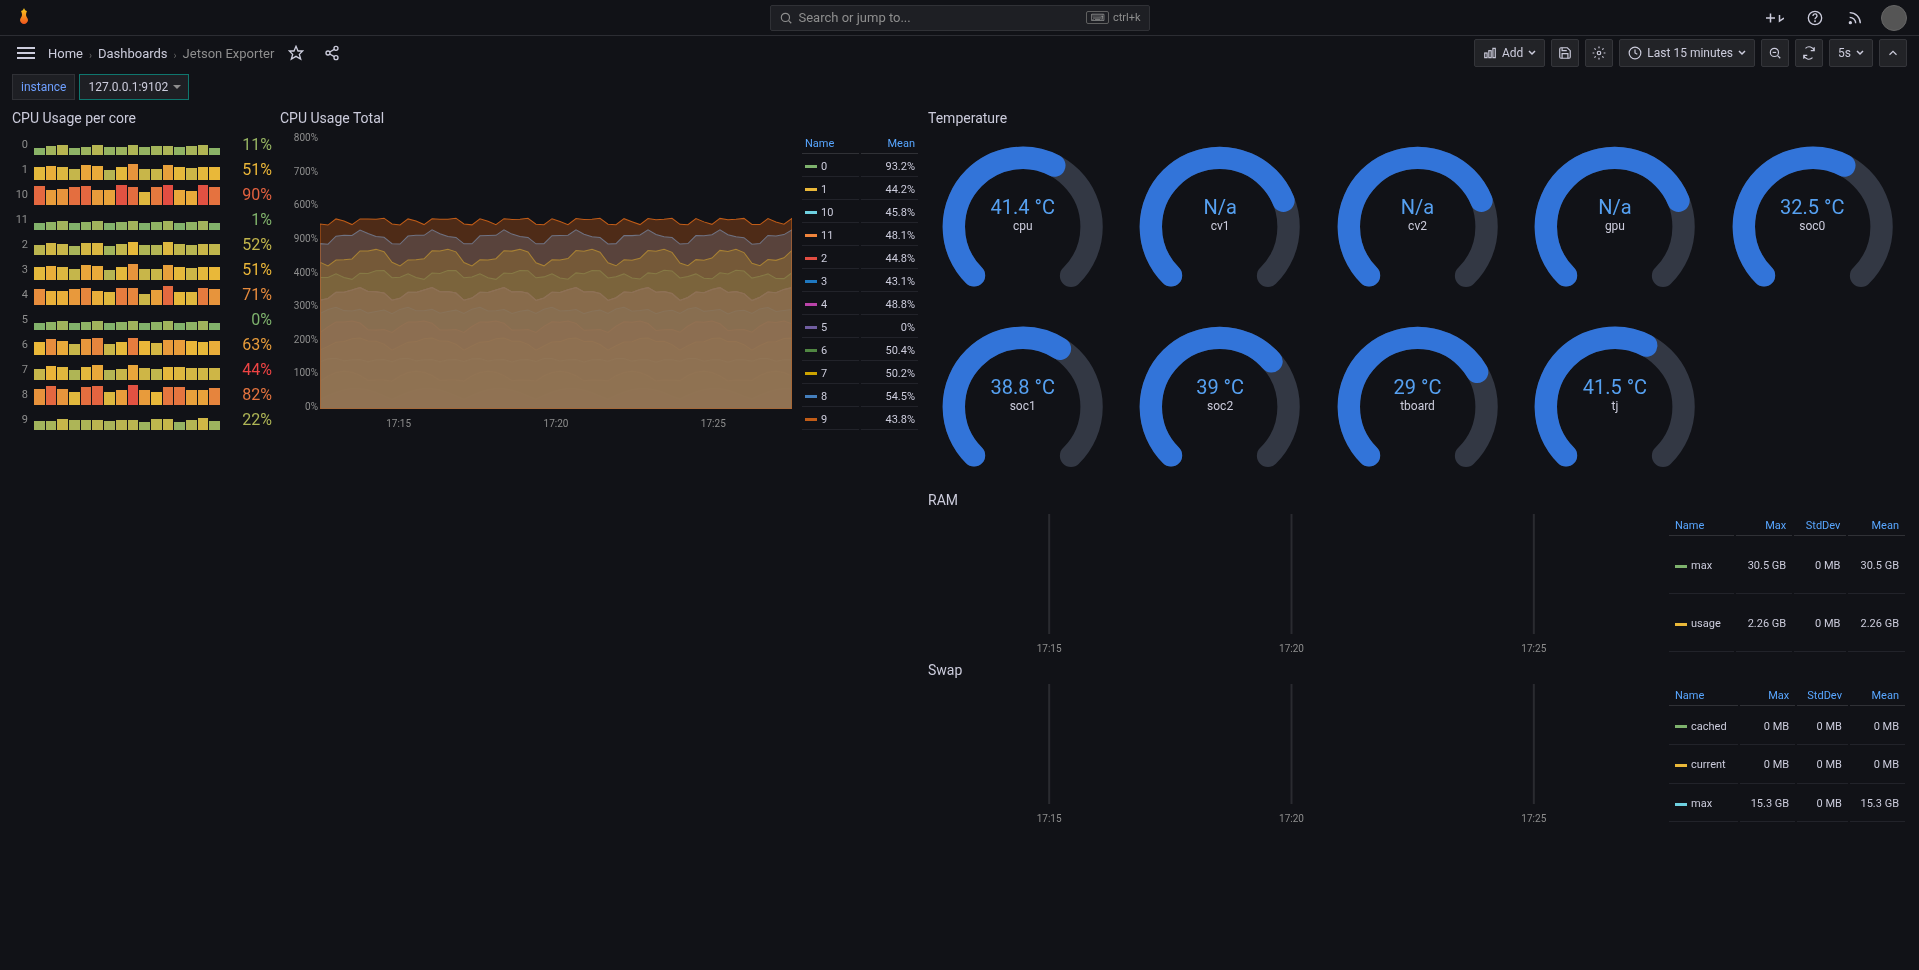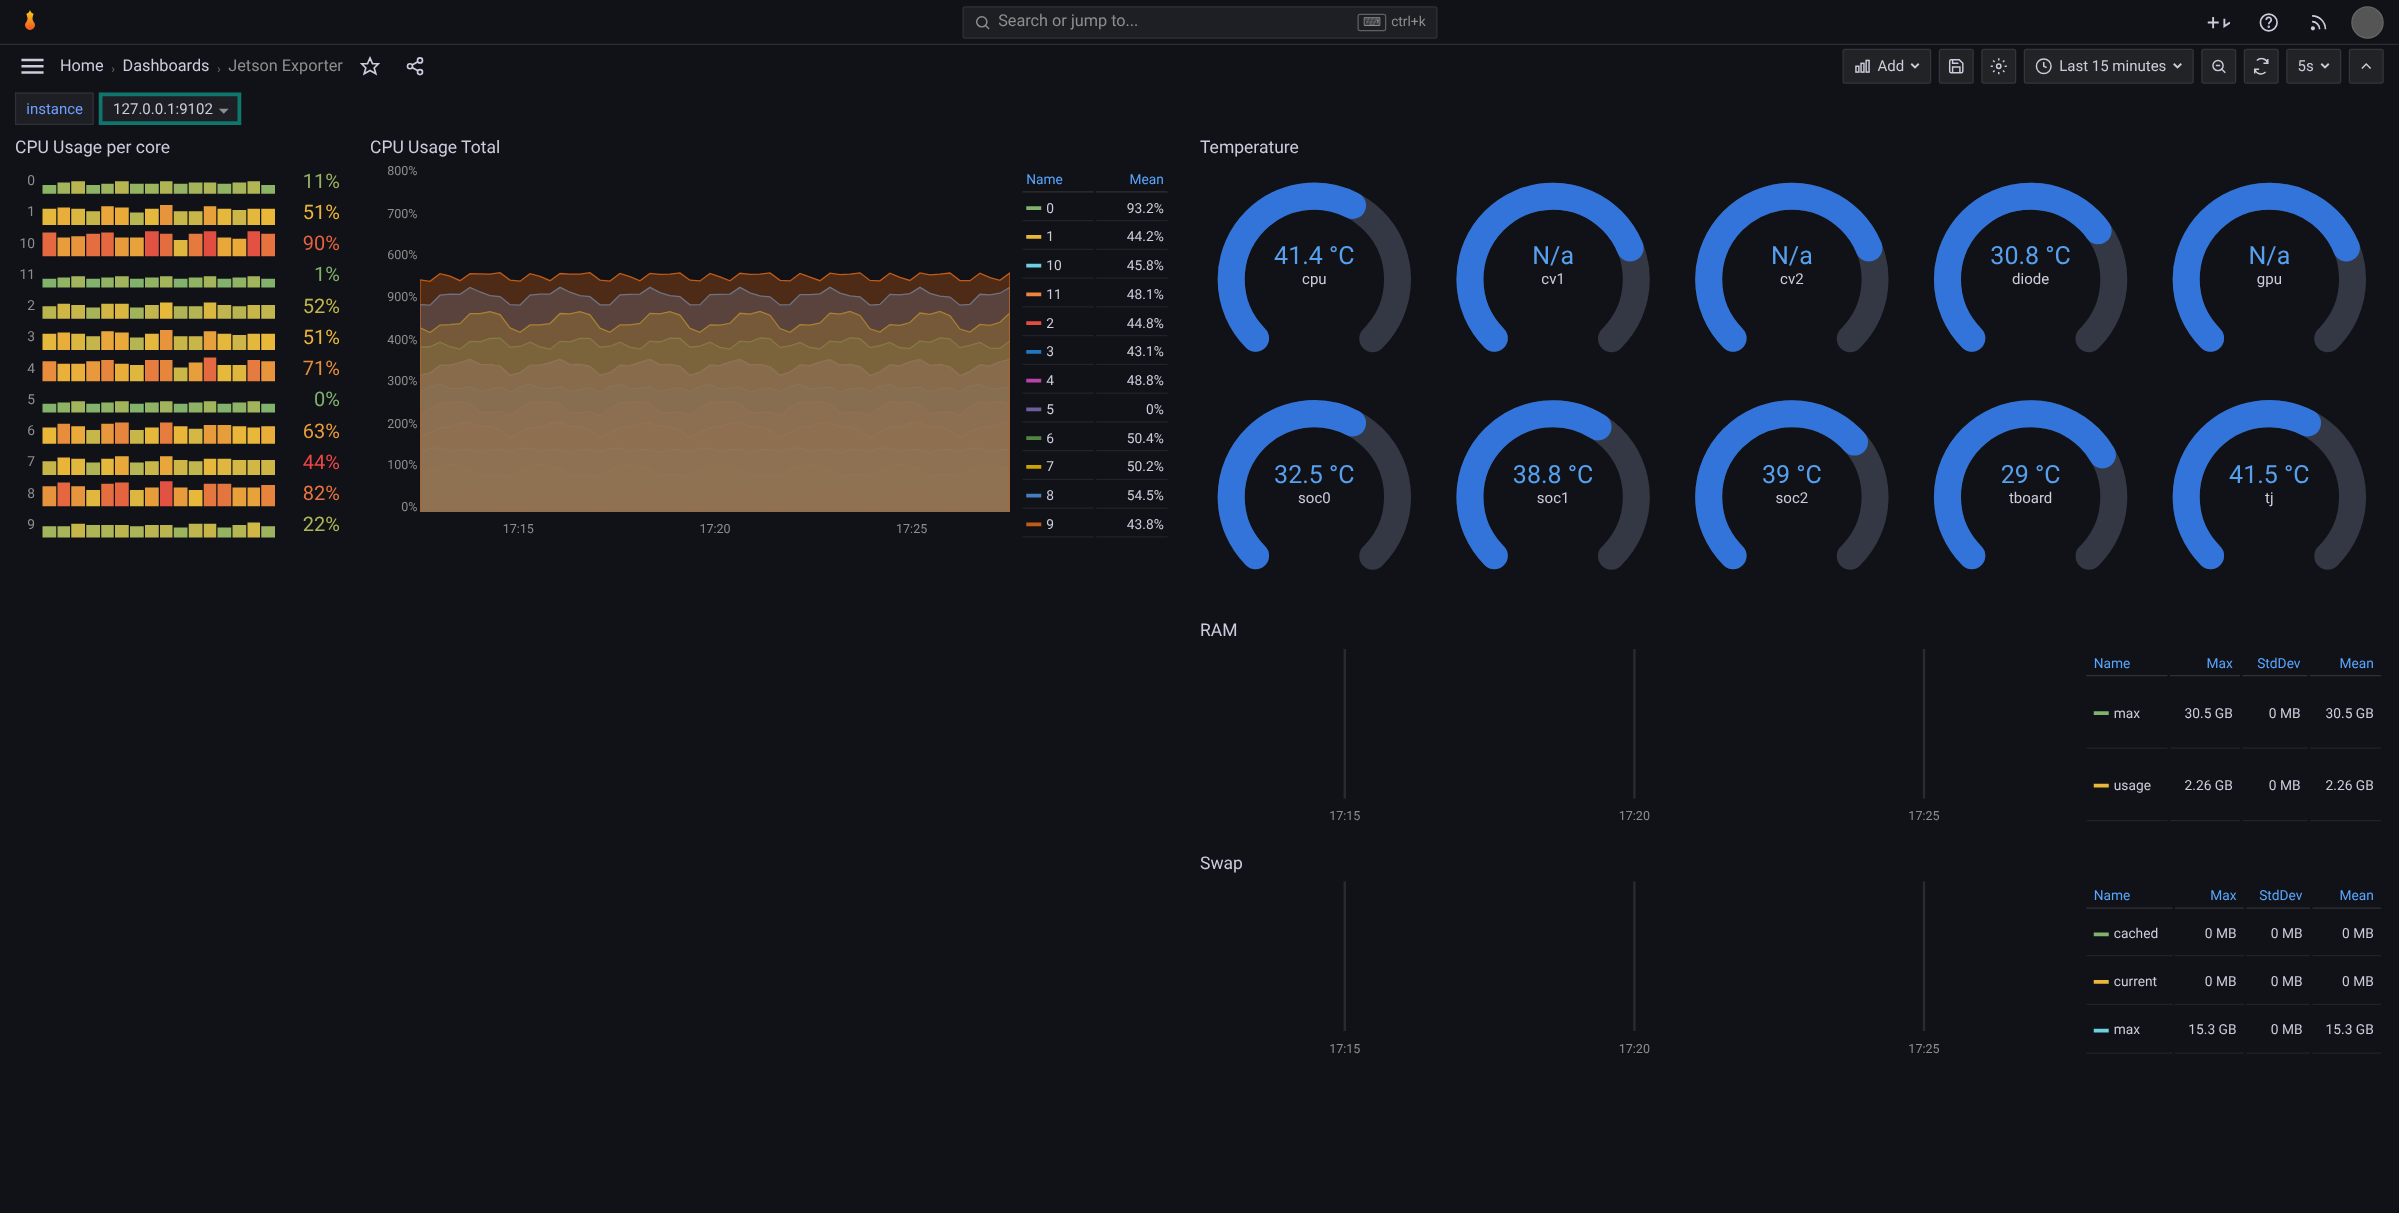--- a/index.html
+++ b/index.html
@@ -126,21 +126,21 @@
   border: 1px solid #303136;
   height: 26px;
   padding: 0 8px;
   display: flex;
   align-items: center;
   font-size: 12px;
   color: #6e9fff;
 }
 .filter-value {
   background: #1e1f24;
-  border: 3px solid #0f766e;
+  border: 1px solid #0f766e;
   height: 26px;
   padding: 0 20px 0 8px;
   display: flex;
   align-items: center;
   font-size: 12px;
   position: relative;
   cursor: pointer;
 }
 .filter-value::after {
   content: '';
@@ -150,21 +150,21 @@
   border: 4px solid transparent;
   border-top-color: #8e8e8e;
 }
 
 
 .dash {
   padding: 0 12px;
   display: grid;
   grid-template-columns: 260px 640px 1fr;
   grid-template-rows: auto auto auto;
-  gap: 24px;
+  gap: 8px;
 }
 
 .panel-title {
   font-size: 14px;
   color: #ccccdc;
   margin-bottom: 6px;
 }
 
 
 .cpu-per-core { }
@@ -858,28 +858,20 @@
     <svg viewBox="0 0 110 100">
       <circle cx="55" cy="55" r="40" fill="none" stroke="#333844" stroke-width="13" stroke-dasharray="188.49555921538757 251.32741228718345" transform="rotate(135 55 55)" stroke-linecap="round"></circle>
       <circle cx="55" cy="55" r="40" fill="none" stroke="#3274d9" stroke-width="13" stroke-dasharray="141.37166941154067 251.32741228718345" transform="rotate(135 55 55)" stroke-linecap="round"></circle>
     </svg>
           <div class="gauge-value">N/a</div>
           <div class="gauge-label">cv2</div>
         </div>
         <div class="gauge">
     <svg viewBox="0 0 110 100">
       <circle cx="55" cy="55" r="40" fill="none" stroke="#333844" stroke-width="13" stroke-dasharray="188.49555921538757 251.32741228718345" transform="rotate(135 55 55)" stroke-linecap="round"></circle>
-      <circle cx="55" cy="55" r="40" fill="none" stroke="#3274d9" stroke-width="13" stroke-dasharray="131.9468914507713 251.32741228718345" transform="rotate(135 55 55)" stroke-linecap="round"></circle>
-    </svg>
-          <div class="gauge-value">30.8 °C</div>
-          <div class="gauge-label">diode</div>
-        </div>
-        <div class="gauge">
-    <svg viewBox="0 0 110 100">
-      <circle cx="55" cy="55" r="40" fill="none" stroke="#333844" stroke-width="13" stroke-dasharray="188.49555921538757 251.32741228718345" transform="rotate(135 55 55)" stroke-linecap="round"></circle>
       <circle cx="55" cy="55" r="40" fill="none" stroke="#3274d9" stroke-width="13" stroke-dasharray="141.37166941154067 251.32741228718345" transform="rotate(135 55 55)" stroke-linecap="round"></circle>
     </svg>
           <div class="gauge-value">N/a</div>
           <div class="gauge-label">gpu</div>
         </div>
         <div class="gauge">
     <svg viewBox="0 0 110 100">
       <circle cx="55" cy="55" r="40" fill="none" stroke="#333844" stroke-width="13" stroke-dasharray="188.49555921538757 251.32741228718345" transform="rotate(135 55 55)" stroke-linecap="round"></circle>
       <circle cx="55" cy="55" r="40" fill="none" stroke="#3274d9" stroke-width="13" stroke-dasharray="113.09733552923254 251.32741228718345" transform="rotate(135 55 55)" stroke-linecap="round"></circle>
     </svg>

